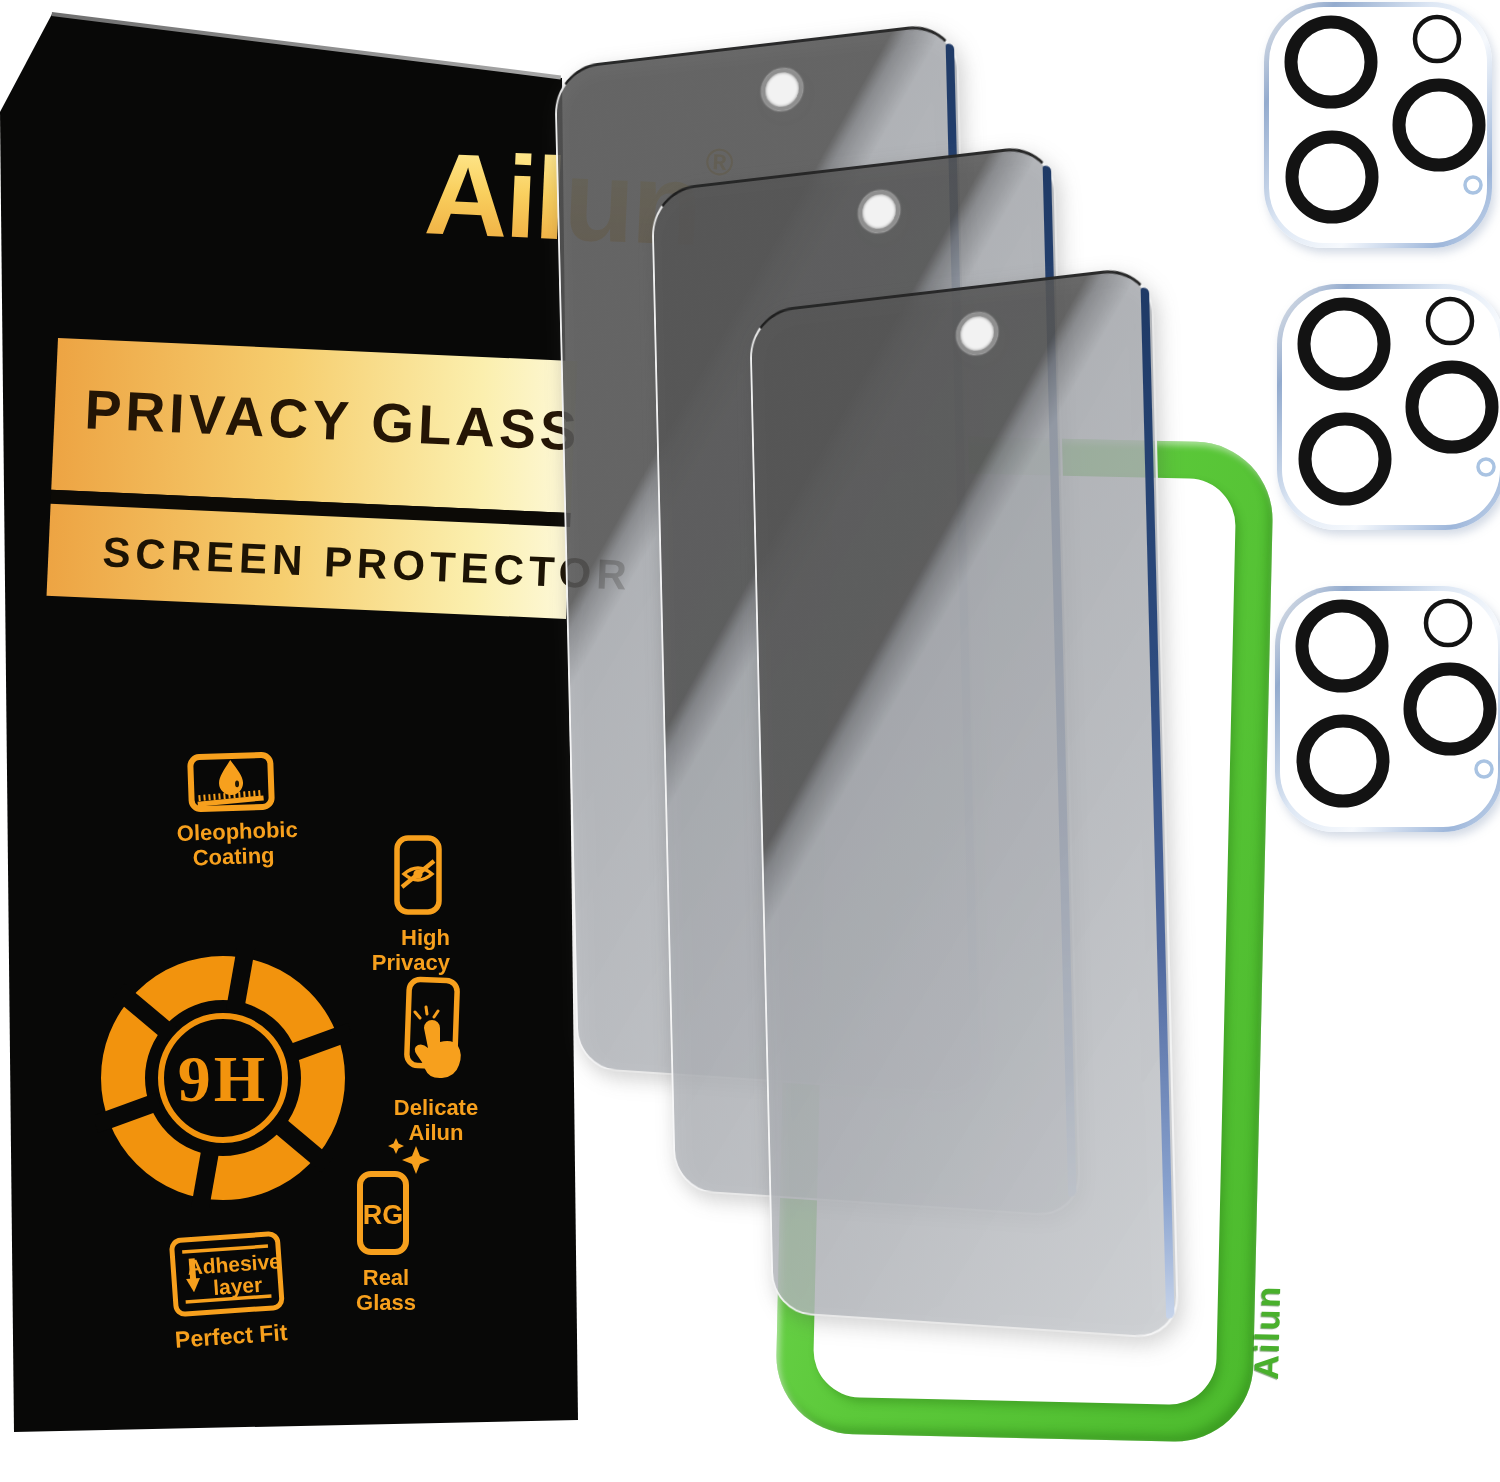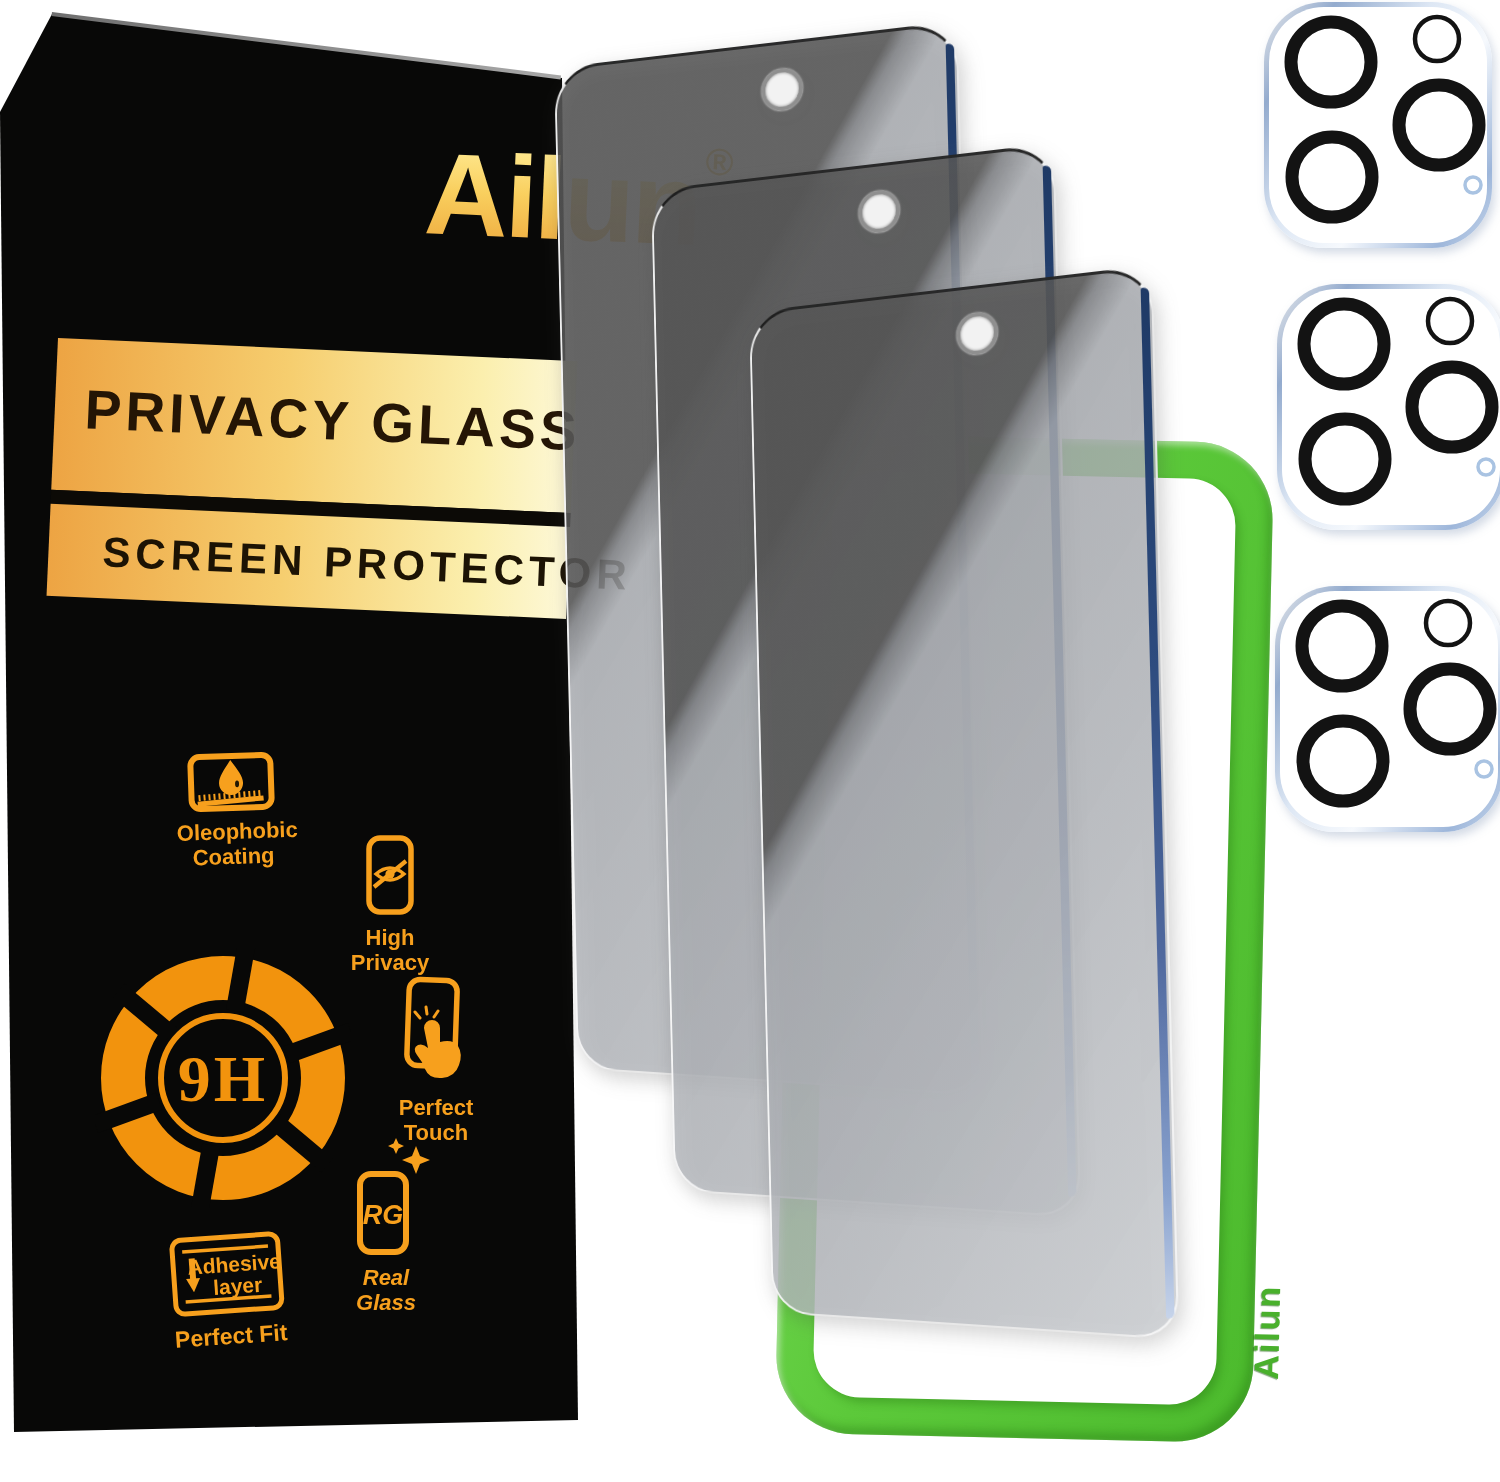--- a/index.html
+++ b/index.html
@@ -48,24 +48,24 @@
   }
   #band-divider{height:14px;background:#0c0a06;}
   #band-secondary{height:92px;}
   #band-secondary .band-text{
     font-size:42px;font-weight:bold;letter-spacing:5px;color:#1c1304;padding-left:54px;
   }
   
   .feature{position:absolute;z-index:2;text-align:center;color:#f7a01d;}
   .feature .flabel{font-size:22px;font-weight:bold;line-height:1.12;margin-top:4px;}
   #feat-oleophobic{left:176px;top:752px;width:112px;transform:rotate(-2deg);}
-  #feat-privacy{left:330px;top:834px;width:120px;}
+  #feat-privacy{left:330px;top:834px;width:120px;text-align:right;}
   #feat-9h{left:95px;top:948px;width:256px;font-family:Liberation Serif, serif;}
   #feat-touch{left:372px;top:976px;width:128px;}
-  #feat-glass{left:334px;top:1138px;width:104px;font-style:italic;}
+  #feat-glass{left:334px;top:1138px;width:104px;}
   #feat-adhesive{left:164px;top:1232px;width:128px;transform:rotate(-4deg);}
   
   #frame{
     position:absolute;left:786px;top:438px;width:477px;height:1000px;z-index:3;
     border-radius:78px;
     background:linear-gradient(105deg,#79dc59 0%,#5cc93a 45%,#4cba2d 100%);
     box-shadow:inset 3px 4px 6px rgba(255,255,255,.5), inset -5px -7px 10px rgba(25,100,10,.32);
     transform:rotate(1.3deg);
   }
   #frame-inner{
@@ -188,21 +188,21 @@
   <div id="feat-touch" class="feature">
     <svg width="96" height="112" viewBox="0 0 96 112">
       <rect x="20" y="4" width="48" height="86" rx="11" fill="none" stroke="#f7a01d" stroke-width="5.5" transform="rotate(2 44 47)"></rect>
       <g stroke="#f7a01d" stroke-width="3" stroke-linecap="round">
         <line x1="32" y1="42" x2="27" y2="36"></line>
         <line x1="39" y1="38" x2="38" y2="31"></line>
         <line x1="46" y1="41" x2="50" y2="35"></line>
       </g>
       <path d="M36,52 a8,8 0 0 1 16,0 l0,14 q13,-3 18,4 q5,8 1,19 q-4,12 -17,13 q-13,1 -17,-9 q-3,-8 -8,-14 q-5,-7 1,-10 q5,-2 10,3 z" fill="#f7a01d"></path>
     </svg>
-    <div class="flabel">Perfect Touch</div>
+    <div class="flabel">Delicate Ailun</div>
   </div>
 
   <div id="feat-glass" class="feature">
     <svg width="104" height="120" viewBox="0 0 104 120">
       <rect x="26" y="36" width="46" height="78" rx="11" fill="none" stroke="#f7a01d" stroke-width="6"></rect>
       <text x="49" y="86" text-anchor="middle" font-size="27" font-weight="bold" fill="#f7a01d">RG</text>
       <path d="M82,8 l4,10 10,4 -10,4 -4,10 -4,-10 -10,-4 10,-4 z" fill="#f7a01d"></path>
       <path d="M62,0 l2.5,5.5 5.5,2.5 -5.5,2.5 -2.5,5.5 -2.5,-5.5 -5.5,-2.5 5.5,-2.5 z" fill="#f7a01d"></path>
     </svg>
     <div class="flabel">Real Glass</div>

